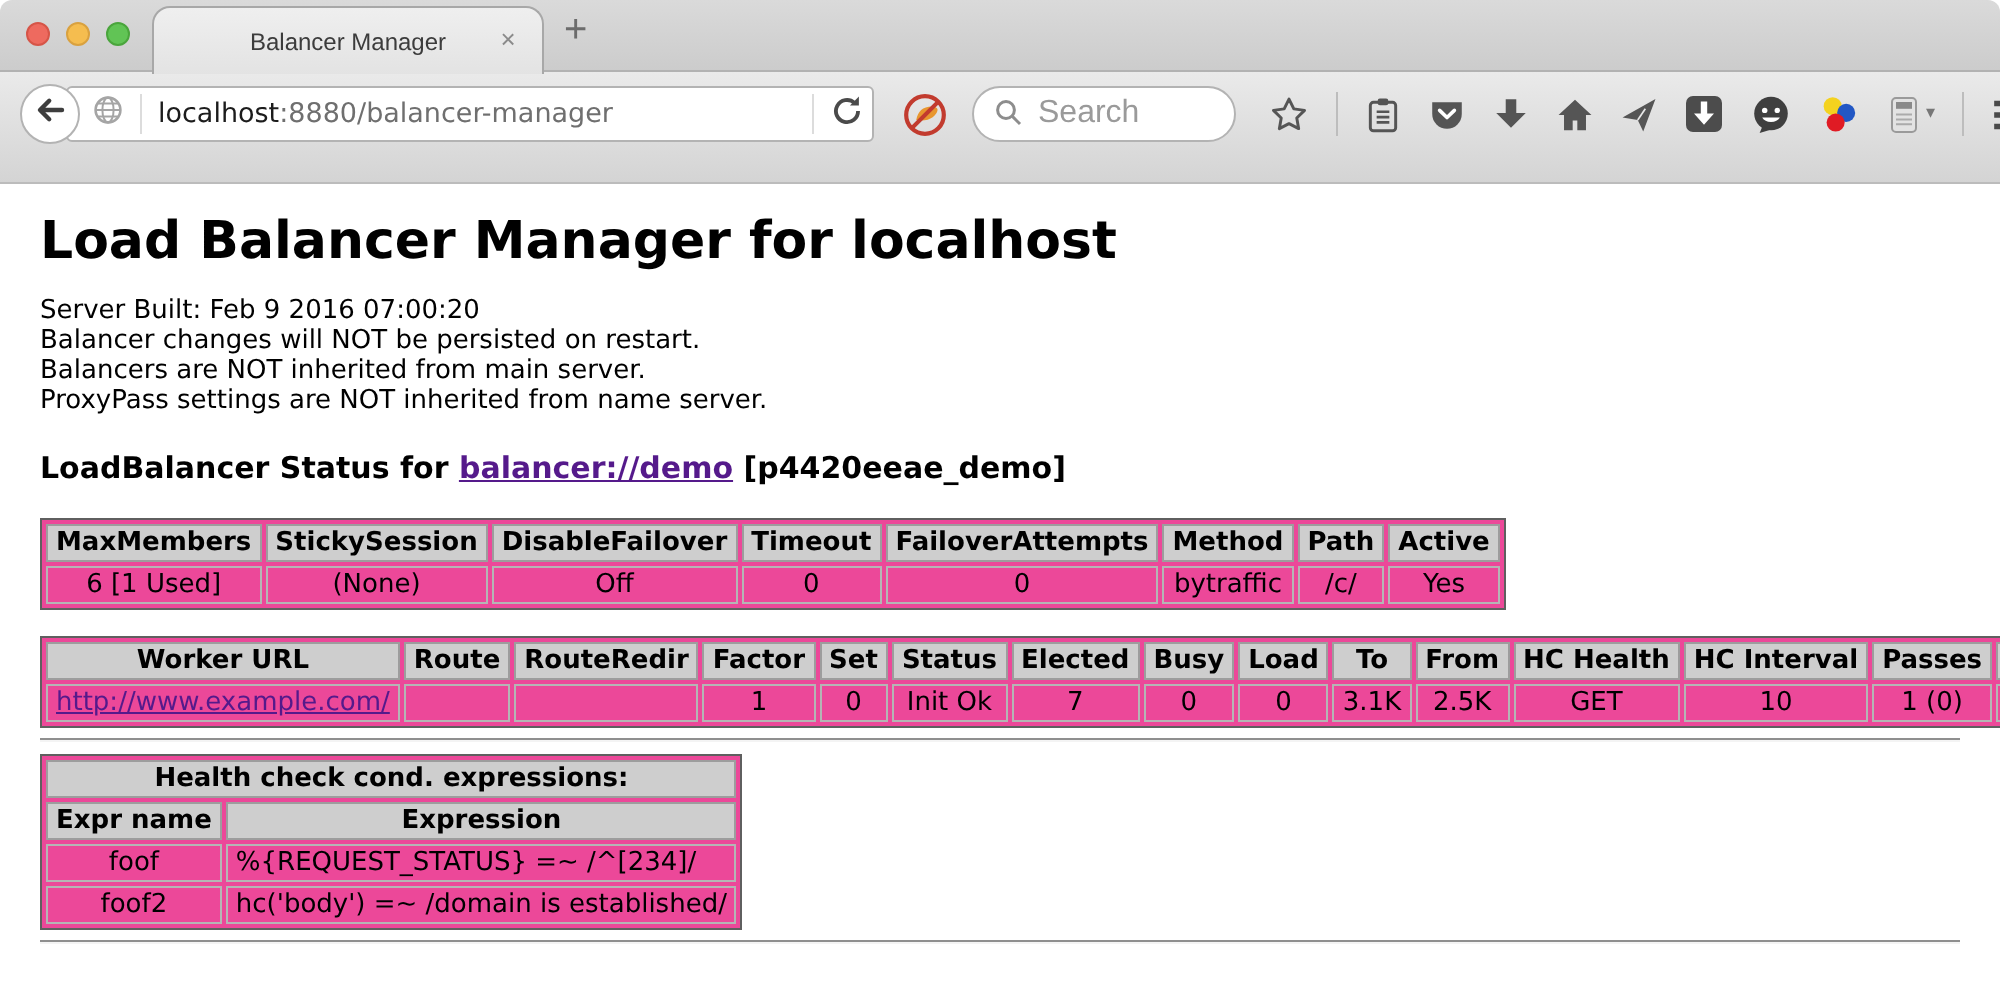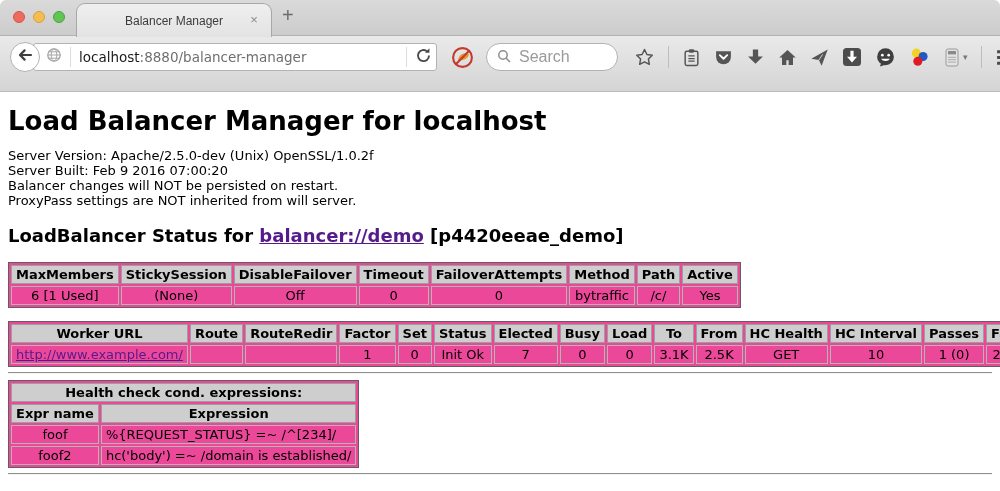--- a/index.html
+++ b/index.html
@@ -65,24 +65,24 @@
   .searchbar input {
     border:none; outline:none; width:90px; font-size:16px; margin-left:6px;
     font-family:"Liberation Sans",sans-serif; color:#333; background:transparent;
   }
   .searchbar input::placeholder { color:#9a9a9a; }
   .toolicons { display:flex; align-items:center; margin-left:16px; gap:13px; }
   .toolicons .icon { display:flex; align-items:center; }
   .vsep { width:1px; height:22px; background:#bdbdbd; }
   .caret { font-size:9px; color:#777; margin-left:2px; }
   
-  .content { padding:0 8px; color:#000; }
+  .content { padding:0 20px; color:#000; }
   h1 { font-size:26px; font-weight:bold; margin:14px 0 12px 0; }
   .info-line { font-size:13px; line-height:15px; margin:0; }
-  h3 { font-size:18px; font-weight:bold; margin:17px 0 16px 0; }
+  h3 { font-size:15px; font-weight:bold; margin:17px 0 16px 0; }
   a { color:#551a8b; text-decoration:underline; }
   h3 a { font-weight:bold; }
   table {
     border-collapse:separate; border-spacing:2px;
     border:1px solid #5f5f5f; font-size:13px; background:#ec4899;
   }
   th {
     background:#cecece; border:1px solid #9d9d9d;
     padding:1px 4px; font-weight:bold; text-align:center; white-space:nowrap;
   }
@@ -235,24 +235,24 @@
           </svg>
       </span>
 
     </div>
   </div>
 </div>
 
 <div class="content">
   <h1>Load Balancer Manager for localhost</h1>
 
-  <p class="info-line">Server Version: Apache/2.5.0-dev (Unix) OpenSSL/1.0.2f</p>
   <p class="info-line">Server Built: Feb 9 2016 07:00:20</p>
   <p class="info-line">Balancer changes will NOT be persisted on restart.</p>
-  <p class="info-line">ProxyPass settings are NOT inherited from will server.</p>
+  <p class="info-line">Balancers are NOT inherited from main server.</p>
+  <p class="info-line">ProxyPass settings are NOT inherited from name server.</p>
 
   <h3><span>LoadBalancer Status for </span><a href="#">balancer://demo</a><span> [p4420eeae_demo]</span></h3>
 
   <table>
     <tbody>
         <tr>
       <th style="min-width:80px">MaxMembers</th>
       <th style="min-width:90px">StickySession</th>
       <th style="min-width:96px">DisableFailover</th>
       <th style="min-width:48px">Timeout</th>

